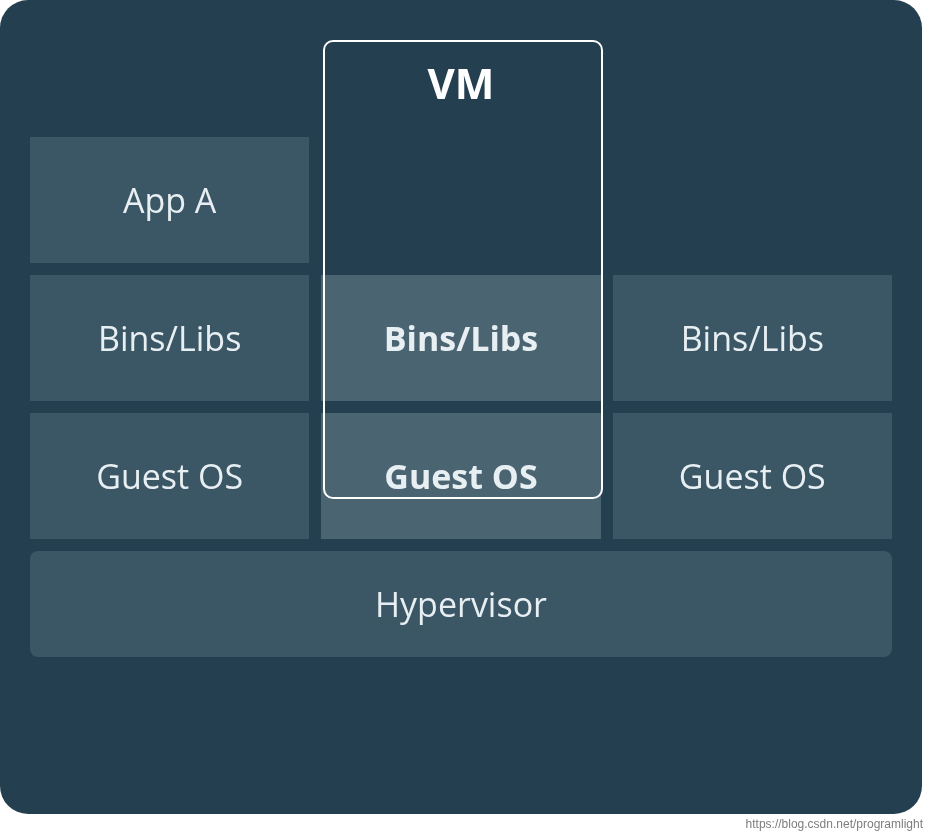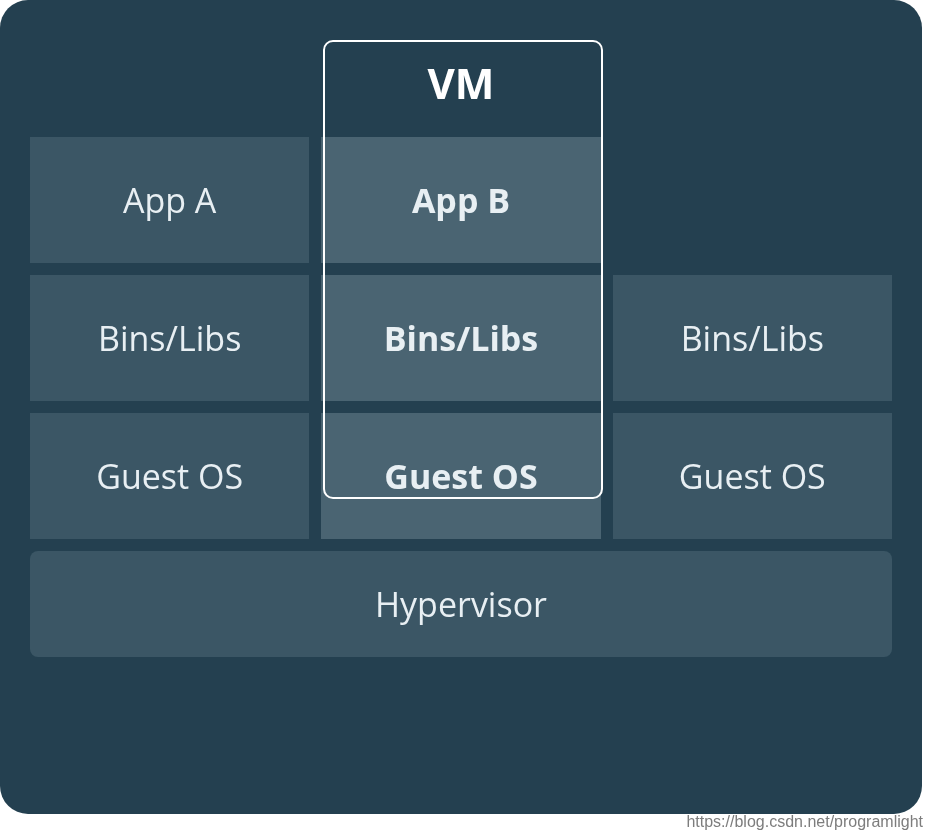--- a/index.html
+++ b/index.html
@@ -85,33 +85,32 @@
       border: 2px solid #ffffff;
       border-radius: 10px;
       pointer-events: none;
     }
     
     .watermark {
       position: absolute;
       bottom: 3px;
       right: 5px;
       color: #7d7d7d;
-      font-size: 16px;
+      font-size: 12px;
       font-family: Arial, sans-serif;
     }
   </style>
 </head>
 <body>
 
 <div class="canvas">
   <div class="vm-title">VM</div>
 
   <div class="cols">
     <div class="cell">App A</div>
-    <div class="cell highlight">App B</div>
   </div>
 
   <div class="cols">
     <div class="cell">Bins/Libs</div>
     <div class="cell highlight">Bins/Libs</div>
     <div class="cell">Bins/Libs</div>
   </div>
 
   <div class="cols">
     <div class="cell">Guest OS</div>

